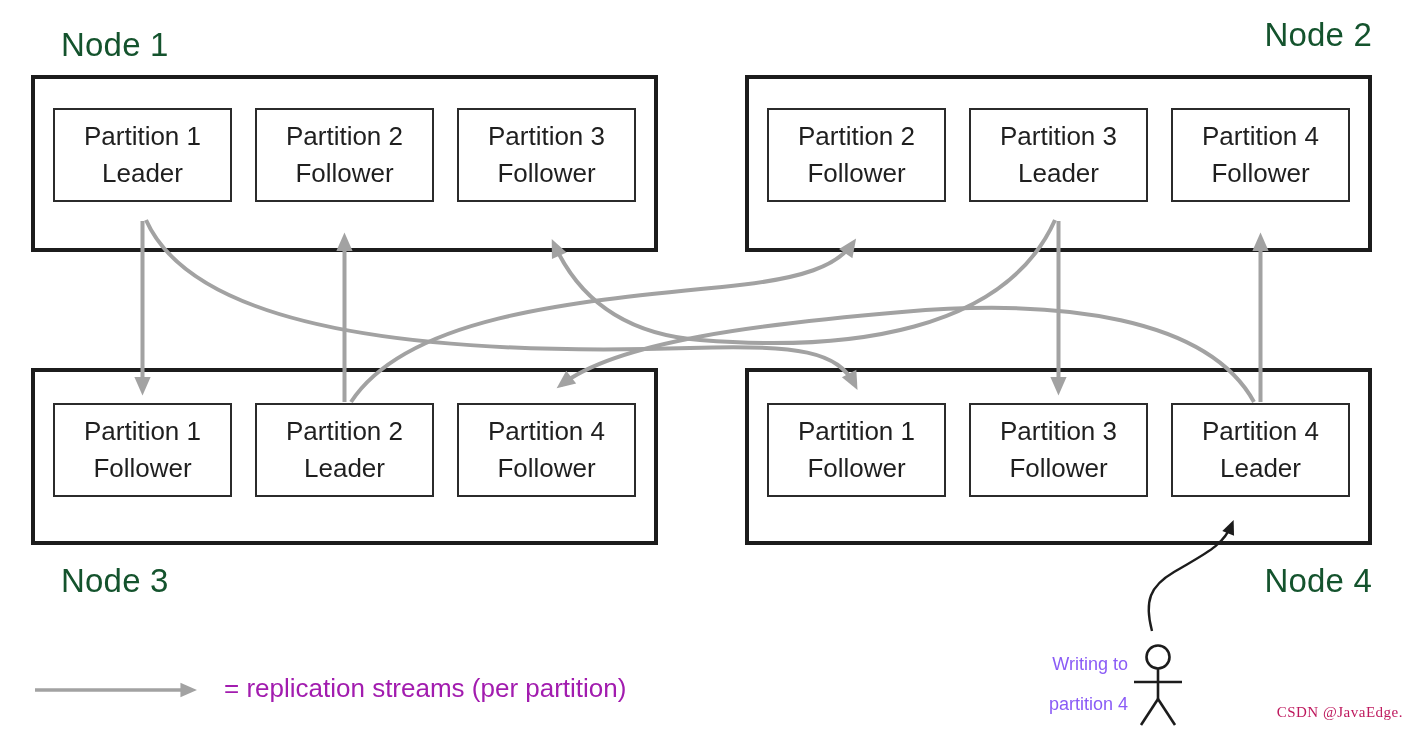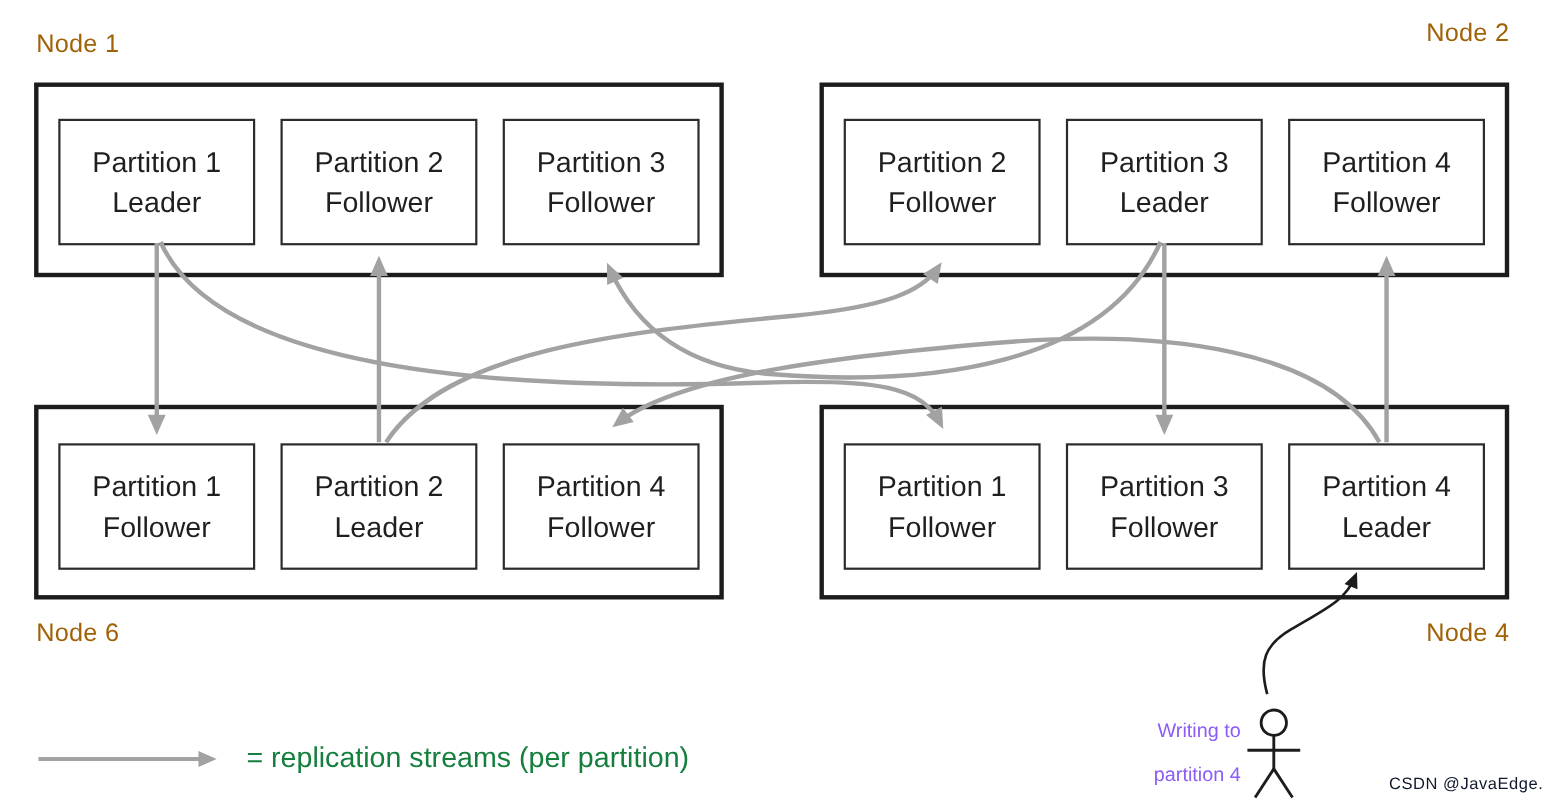--- a/index.html
+++ b/index.html
@@ -1,49 +1,49 @@
 <!DOCTYPE html>
 <html><head>
 <meta charset="utf-8">
 <style>
   html,body{margin:0;padding:0;background:#ffffff;}
   #stage{
     position:relative;width:1412px;height:732px;background:#ffffff;overflow:hidden;
     font-family:"Liberation Sans",sans-serif;color:#1f1f1f;
   }
   .node-label{
-    position:absolute;font-size:23px;letter-spacing:.2px;color:#a16207;white-space:nowrap;
+    position:absolute;font-size:33px;letter-spacing:.2px;color:#14532d;white-space:nowrap;margin-left:28px;
   }
   .node-box{
     position:absolute;width:627px;height:177px;border:4px solid #1c1c1c;box-sizing:border-box;background:#ffffff;
   }
   .pbox{
-    position:absolute;width:179px;height:115px;border:2px solid #2b2b2b;box-sizing:border-box;background:#ffffff;
+    position:absolute;width:179px;height:94px;border:2px solid #2b2b2b;box-sizing:border-box;background:#ffffff;
     display:flex;flex-direction:column;align-items:center;justify-content:center;
     font-size:26px;line-height:37px;text-align:center;color:#1f1f1f;
   }
   #arrow-layer{position:absolute;left:0;top:0;width:1412px;height:732px;pointer-events:none;}
   .legend-text{
-    position:absolute;left:224px;top:673px;font-size:26px;color:#15803d;white-space:nowrap;
+    position:absolute;left:224px;top:673px;font-size:26px;color:#a21caf;white-space:nowrap;
   }
   .annotation{
     position:absolute;right:284px;top:644px;font-size:18px;line-height:40px;text-align:right;color:#8b5cf6;white-space:nowrap;
   }
   .watermark{
-    position:absolute;right:9px;top:704px;font-size:15px;color:#0f172a;letter-spacing:.5px;white-space:nowrap;
+    position:absolute;right:9px;top:704px;font-size:15px;color:#be185d;letter-spacing:.5px;white-space:nowrap;font-family:Liberation Serif, serif;
   }
 </style>
 </head>
 <body>
 
 <div id="stage">
 
   <div class="node-label" style="left:33px;top:26px;">Node 1</div>
   <div class="node-label" style="right:40px;top:16px;">Node 2</div>
-  <div class="node-label" style="left:33px;top:562px;">Node 6</div>
+  <div class="node-label" style="left:33px;top:562px;">Node 3</div>
   <div class="node-label" style="right:40px;top:562px;text-align:right;">Node 4</div>
 
   <div class="node-box" style="left:31px;top:75px;"></div>
   <div class="pbox" style="left:53px;top:108px;">
     <span>Partition 1</span>
     <span>Leader</span>
   </div>
   <div class="pbox" style="left:255px;top:108px;">
     <span>Partition 2</span>
     <span>Follower</span>

